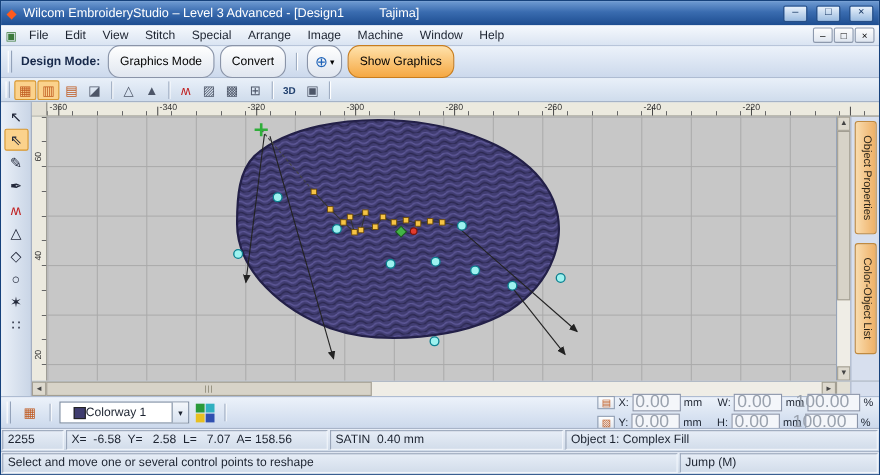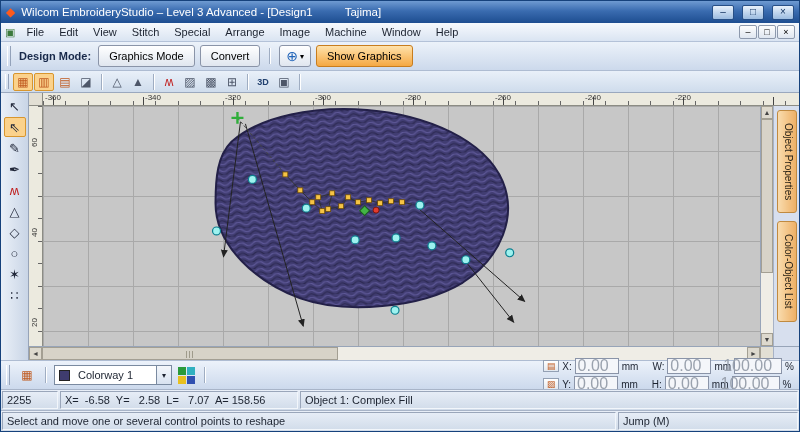--- a/index.html
+++ b/index.html
@@ -29,21 +29,21 @@
   .menubar .spacer { flex:1; }
   .mdibtn { width:18px; height:14px; font-size:9px; line-height:11px;
             background:linear-gradient(#fdfdfd,#dfe6f0); border:1px solid #8d99ad; border-radius:2px; }
 
   
   .modebar { height:29px; flex:0 0 29px; display:flex; align-items:center; gap:5px;
              padding:0 6px; background:linear-gradient(#ecf2fa,#ccd9ec);
              border-bottom:1px solid #aebcd2; }
   .grip { width:4px; height:70%; border-left:1px solid #fff; border-right:1px solid #93a2ba; margin-right:3px; }
   .mode-label { font-weight:bold; color:#18294a; margin-right:2px; }
-  .btn { height:22px; padding:0 10px; border:1px solid #8a94a8; border-radius:3px;
+  .btn { height:30px; padding:0 10px; border:1px solid #8a94a8; border-radius:11px;
          background:linear-gradient(#ffffff,#e0e6ef); }
   .btn.active { background:linear-gradient(#ffe2ab,#f5a843); border-color:#c87d1e; }
   .globe-btn { display:flex; align-items:center; gap:2px; padding:0 6px; }
   .globe-glyph { color:#1f63b8; font-size:14px; }
 
   
   .toolbar2 { height:22px; flex:0 0 22px; display:flex; align-items:center; gap:1px;
               padding:0 4px; background:linear-gradient(#e9f0f9,#cfdcec);
               border-bottom:1px solid #9aa8be; }
   .tbtn { width:20px; height:18px; display:flex; align-items:center; justify-content:center;
@@ -111,21 +111,21 @@
             display:flex; align-items:center; justify-content:center;
             font-size:7px; letter-spacing:1px; color:#77735f; }
   .hcorner { width:13px; background:#e2dfd4; border-left:1px solid #a39f93; }
   .htabspace { width:26px; background:#d7dfee; border-left:1px solid #a7b2c6; }
 
   
   .colorwaybar { height:29px; flex:0 0 29px; display:flex; align-items:center; gap:4px;
                  padding:0 5px; background:linear-gradient(#ecf2fa,#ccd9ec);
                  border-top:1px solid #aebcd2; }
   .combo { display:flex; align-items:center; width:118px; height:20px; background:#fff;
-           border:1px solid #7a8aa0; padding-left:4px; gap:8px; }
+           border:1px solid #7a8aa0; padding-left:12px; gap:0; }
   .chip { width:11px; height:11px; background:#3f3c6f; border:1px solid #222; }
   .combo .clabel { flex:1; }
   .caret-box { width:15px; align-self:stretch; display:flex; align-items:center; justify-content:center;
                border-left:1px solid #7a8aa0; background:linear-gradient(#f4f7fb,#d8e2f0); font-size:8px; }
   .palette { display:grid; grid-template-columns:8px 8px; grid-template-rows:8px 8px; gap:1px; }
   .palette i:nth-child(1){background:#2a9a3a}.palette i:nth-child(2){background:#30b0c0}
   .palette i:nth-child(3){background:#e8c020}.palette i:nth-child(4){background:#3050b0}
   .props { margin-left:auto; display:flex; flex-direction:column; gap:2px; font-size:10px; }
   .crow { display:flex; align-items:center; gap:3px; }
   .mini { width:16px; height:12px; display:flex; align-items:center; justify-content:center;
@@ -393,20 +393,21 @@
         <span>mm</span>
         <span class="field wide">100.00</span>
         <span>%</span>
       </div>
     </div>
   </div>
 
   <div class="statusbar">
     <span class="seg s1">2255</span>
     <span class="seg s2">X=  -6.58  Y=   2.58  L=   7.07  A= 158.56</span>
+    <span class="seg s3">SATIN  0.40 mm</span>
     <span class="seg s4">Object 1: Complex Fill</span>
   </div>
 
   <div class="hintbar">
     <span class="seg h1">Select and move one or several control points to reshape</span>
     <span class="seg h2">Jump (M)</span>
   </div>
 
 </div>
 

